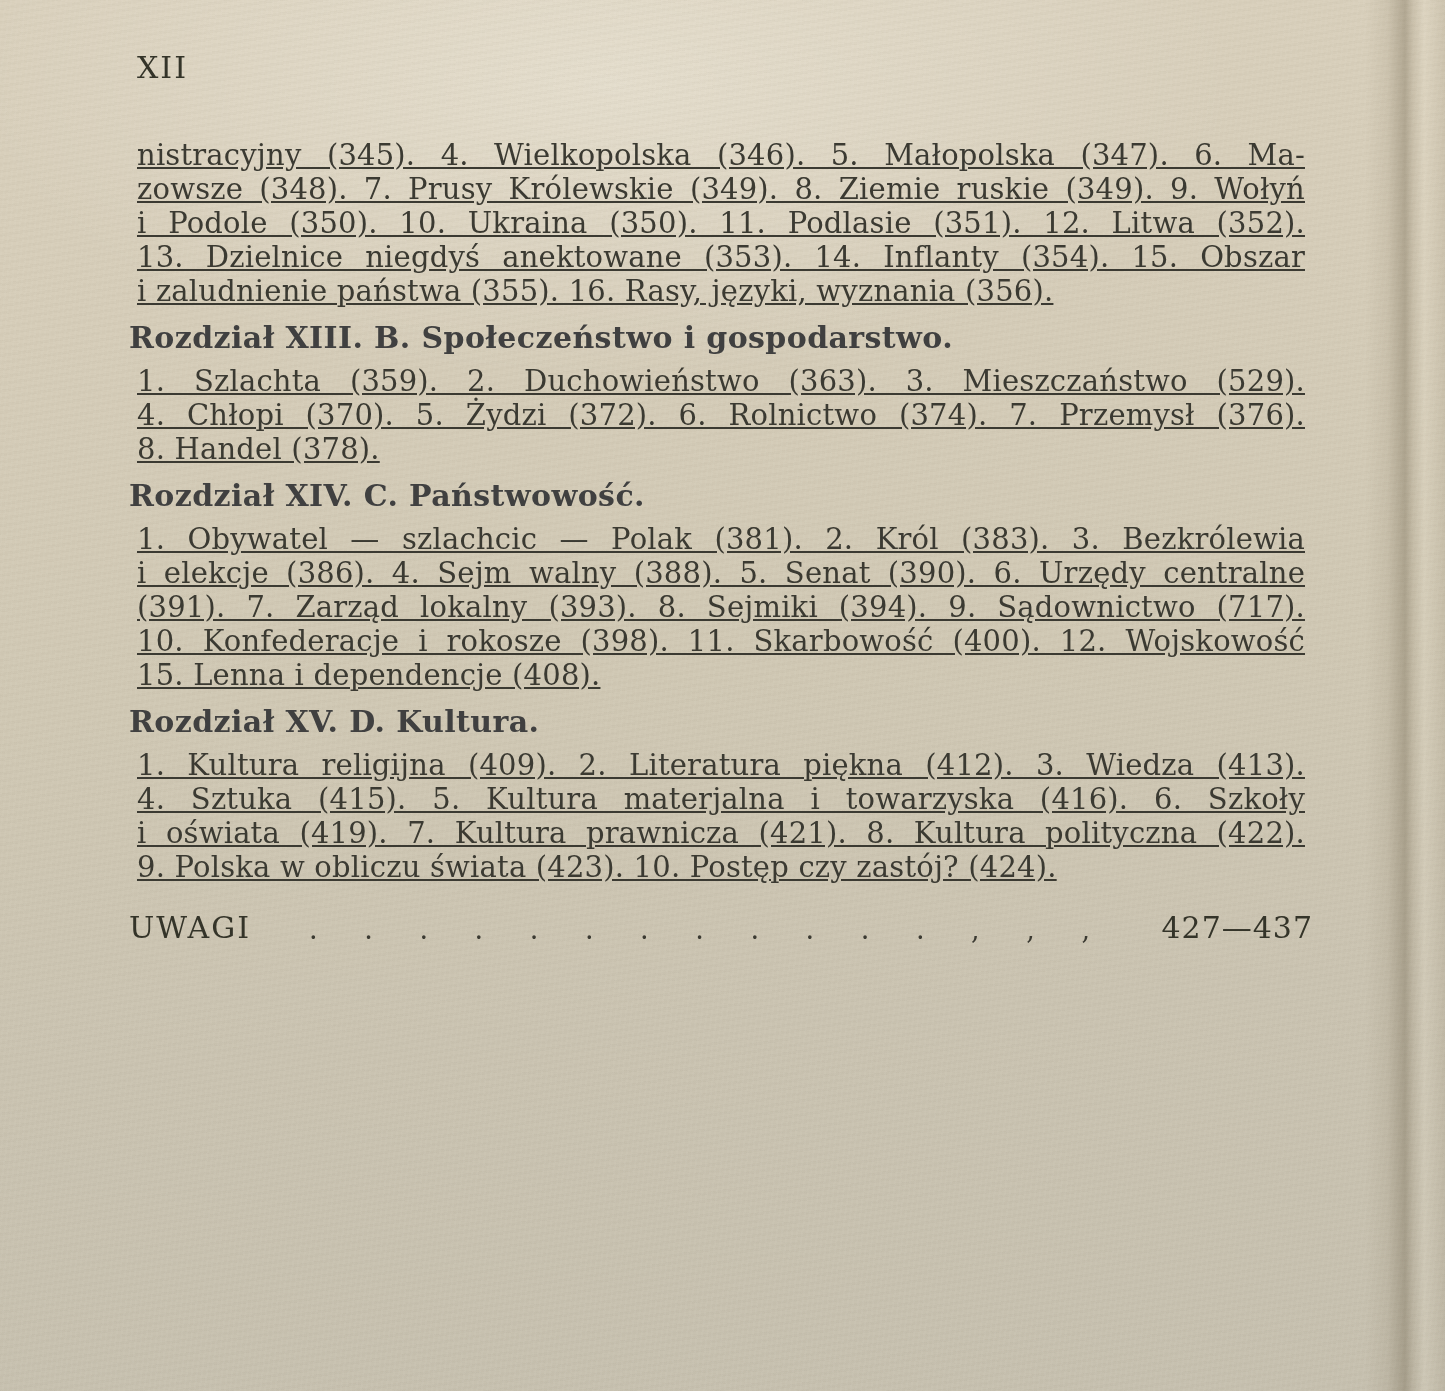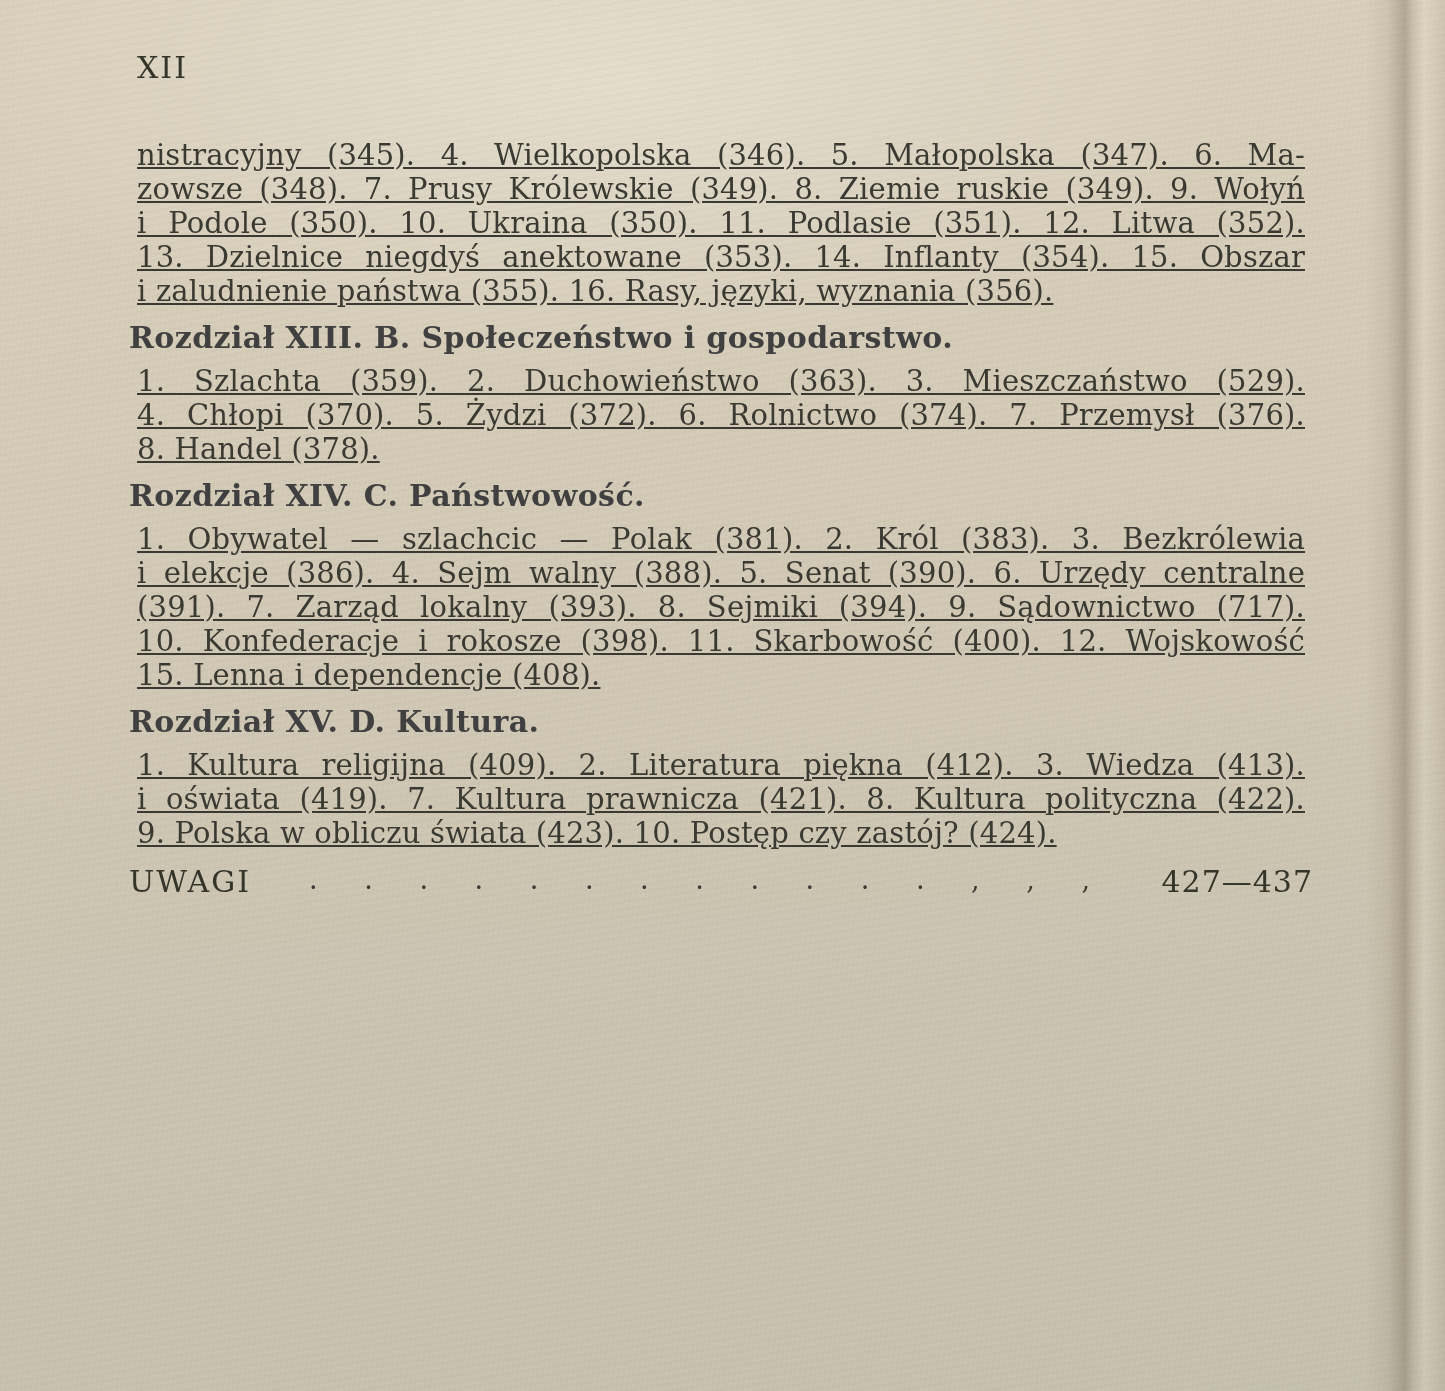--- a/index.html
+++ b/index.html
@@ -47,22 +47,22 @@
     text-align-last: justify;
     -moz-text-align-last: justify;
     text-justify: inter-word;
   }
   .heading {
     font-size: 30px; line-height: 37px; font-weight: bold;
     color: #404040; letter-spacing: 0.4px;
     margin: 11px 0 7px 0;
   }
   .footer {
-    display: flex; align-items: flex-start;
-    margin-top: 14px; font-size: 30px; color: #343429;
+    display: flex; align-items: flex-end;
+    margin-top: 26px; font-size: 30px; color: #343429;
   }
   .footer .label { letter-spacing: 2px; }
   .footer .leader {
     flex: 1; overflow: hidden; white-space: nowrap;
     font-size: 27px; letter-spacing: 2px; word-spacing: 34px;
     padding: 0 36px 0 58px; color: #3b3a32;
   }
   .footer .pages { letter-spacing: 1px; }
 </style>
 </head>
@@ -98,20 +98,21 @@
       <div class="line j">i elekcje (386). 4. Sejm walny (388). 5. Senat (390). 6. Urzędy centralne</div>
       <div class="line j">(391). 7. Zarząd lokalny (393). 8. Sejmiki (394). 9. Sądownictwo (717).</div>
       <div class="line j">10. Konfederacje i rokosze (398). 11. Skarbowość (400). 12. Wojskowość</div>
       <div class="line">15. Lenna i dependencje (408).</div>
     </div>
 
     <div class="heading">Rozdział XV. D. Kultura.</div>
 
     <div class="para">
       <div class="line j">1. Kultura religijna (409). 2. Literatura piękna (412). 3. Wiedza (413).</div>
+      <div class="line j">4. Sztuka (415). 5. Kultura materjalna i towarzyska (416). 6. Szkoły</div>
       <div class="line j">i oświata (419). 7. Kultura prawnicza (421). 8. Kultura polityczna (422).</div>
       <div class="line">9. Polska w obliczu świata (423). 10. Postęp czy zastój? (424).</div>
     </div>
 
     <div class="footer">
       <span class="label">UWAGI</span>
       <span class="leader">. . . . . . . . . . . . , , ,</span>
       <span class="pages">427—437</span>
     </div>
   </div>

